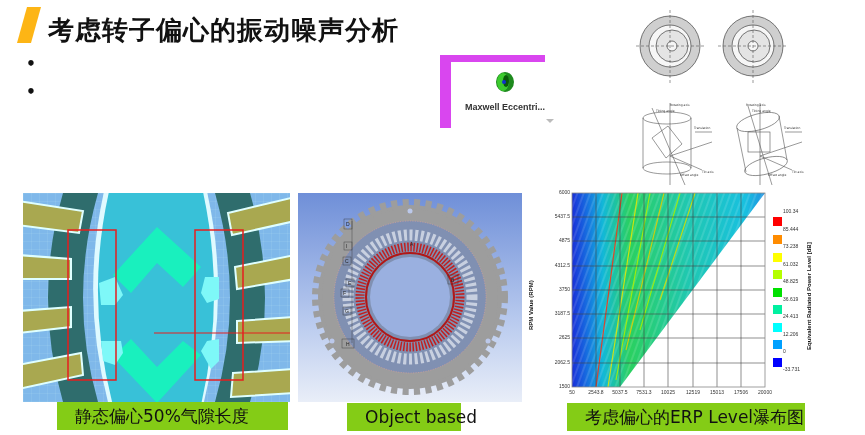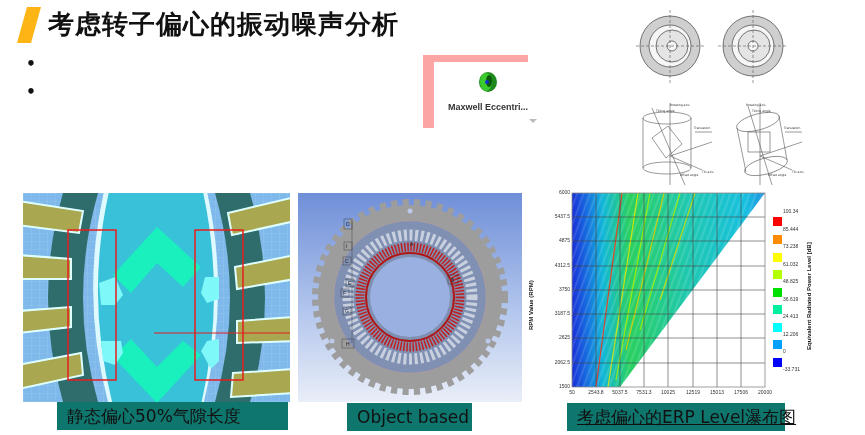--- a/index.html
+++ b/index.html
@@ -1,38 +1,38 @@
 <!DOCTYPE html>
 <html><head>
 <meta charset="utf-8">
 <style>
   * { box-sizing: border-box; margin: 0; padding: 0; }
   html, body { width: 865px; height: 435px; background: #ffffff; overflow: hidden; }
   body { position: relative; font-family: "DejaVu Sans", "Liberation Sans", sans-serif; color: #111; }
 
   .slash { position: absolute; left: 17px; top: 7px; width: 24px; height: 36px; }
-  .title { position: absolute; left: 48px; top: 6px; font-size: 26px; font-weight: bold; letter-spacing: 1px; color: #111; line-height: 36px; white-space: nowrap; }
+  .title { position: absolute; left: 48px; top: 12px; font-size: 26px; font-weight: bold; letter-spacing: 1px; color: #111; line-height: 36px; white-space: nowrap; }
 
   .bullets { position: absolute; left: 26px; top: 50px; }
   .bullet { display: flex; align-items: center; height: 28px; font-size: 15.5px; font-weight: bold; color: #111; white-space: nowrap; }
   .bullet .dot { width: 18px; text-align: left; font-weight: bold; }
 
-  .widget { position: absolute; left: 423px; top: 55px; width: 105px; height: 73px; background: #fca5a5; }
+  .widget { position: absolute; left: 440px; top: 55px; width: 105px; height: 73px; background: #d946ef; }
   .widget-card { position: absolute; left: 11px; top: 7px; width: 108px; height: 66px; background: #fff; }
   .widget-icon { position: absolute; left: 44px; top: 9px; width: 20px; height: 22px; }
   .widget-label { position: absolute; left: 0; right: 0; top: 40px; text-align: center; font-size: 9px; font-weight: bold; color: #333; font-family: "Liberation Sans", sans-serif; white-space: nowrap; }
   .widget-caret { position: absolute; right: 5px; bottom: 5px; width: 0; height: 0; border-left: 4px solid transparent; border-right: 4px solid transparent; border-top: 4px solid #bbb; }
 
   .diagram { position: absolute; }
 
   .panel { position: absolute; overflow: hidden; }
   .panel1 { left: 23px; top: 193px; width: 267px; height: 209px; background: #8fc8ee; }
   .panel2 { left: 298px; top: 193px; width: 224px; height: 209px; background: linear-gradient(#6f8fd8, #b7c9ee 60%, #e9eef8); }
 
-  .caption { position: absolute; height: 28px; background: #0f766e; color: #111; font-size: 17px; line-height: 28px; padding-left: 10px; white-space: nowrap; font-family: "DejaVu Sans", sans-serif; }
+  .caption { position: absolute; height: 28px; background: #84cc16; color: #111; font-size: 17px; line-height: 28px; padding-left: 18px; white-space: nowrap; font-family: "DejaVu Sans", sans-serif; }
 
   .chart { position: absolute; left: 530px; top: 180px; width: 335px; height: 215px; }
   .ylbl { position: absolute; font-size: 5px; color: #333; text-align: right; width: 30px; font-family: "Liberation Sans", sans-serif; }
   .xlbl { position: absolute; font-size: 5px; color: #333; text-align: center; width: 30px; font-family: "Liberation Sans", sans-serif; }
   .axis-title-y { position: absolute; left: 528px; top: 290px; transform-origin: left top; transform: rotate(-90deg) translate(-40px, 0); font-size: 6px; font-weight: bold; white-space: nowrap; font-family: "Liberation Sans", sans-serif; }
   .legend-v { position: absolute; font-size: 5px; color: #333; font-family: "Liberation Sans", sans-serif; }
   .legend-title { position: absolute; left: 806px; top: 350px; transform-origin: left top; transform: rotate(-90deg); font-size: 6px; font-weight: bold; white-space: nowrap; font-family: "Liberation Sans", sans-serif; }
 </style>
 </head>
 <body>
@@ -194,21 +194,21 @@
         <text x="47" y="120" stroke="none">G</text>
       <rect x="44" y="146" width="12" height="9" fill="none"></rect>
         <text x="48" y="153" stroke="none">H</text>
       <text x="112" y="53" stroke="none">A</text>
       <rect x="150" y="82" width="10" height="9" fill="none"></rect>
         <text x="153" y="89" stroke="none">B</text>
       <line x1="54" y1="28" x2="54" y2="150"></line>
     </g>
   </svg>
 </div>
-<div class="caption" style="left:347px;top:403px;width:125px;">Object based</div>
+<div class="caption" style="left:347px;top:403px;width:114px;">Object based</div>
 
 <svg class="chart" viewBox="0 0 335 215">
   <defs>
     <linearGradient id="wf" x1="0" y1="0" x2="1" y2="0">
       <stop offset="0" stop-color="#1a2fd8"></stop>
       <stop offset="0.08" stop-color="#1670e0"></stop>
       <stop offset="0.16" stop-color="#12b8d8"></stop>
       <stop offset="0.3" stop-color="#2ad060"></stop>
       <stop offset="0.6" stop-color="#20c8b0"></stop>
       <stop offset="0.9" stop-color="#18c0e0"></stop>
@@ -287,13 +287,13 @@
 <div class="legend-v" style="left:783px;top:261px">61.032</div>
 <div class="legend-v" style="left:783px;top:278px">48.825</div>
 <div class="legend-v" style="left:783px;top:296px">36.619</div>
 <div class="legend-v" style="left:783px;top:313px">24.413</div>
 <div class="legend-v" style="left:783px;top:331px">12.206</div>
 <div class="legend-v" style="left:783px;top:348px">0</div>
 <div class="legend-v" style="left:783px;top:366px">-33.731</div>
 
 <div class="legend-title">Equivalent Radiated Power Level [dB]</div>
 
-<div class="caption" style="left:567px;top:403px;width:218px;text-decoration:underline;">考虑偏心的ERP Level瀑布图</div>
+<div class="caption" style="left:567px;top:403px;width:238px;">考虑偏心的ERP Level瀑布图</div>
 
 </body></html>

